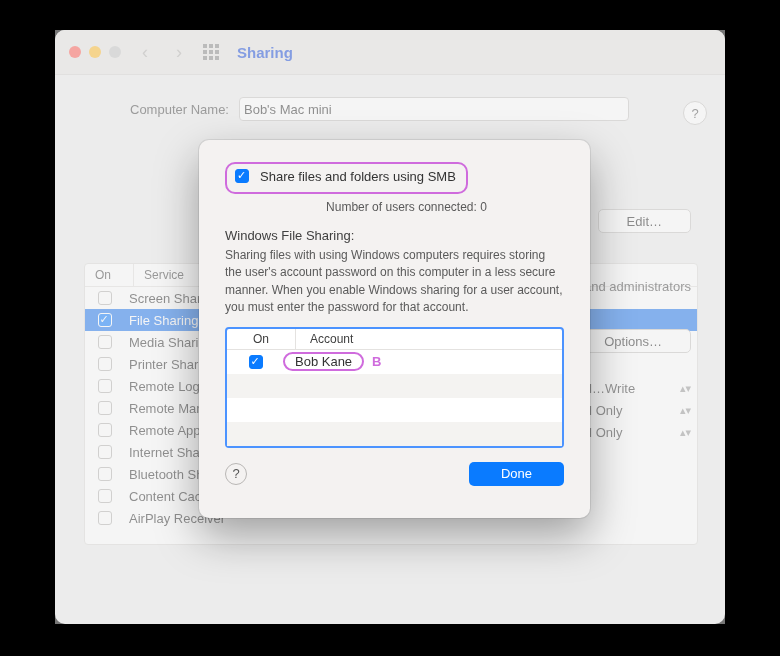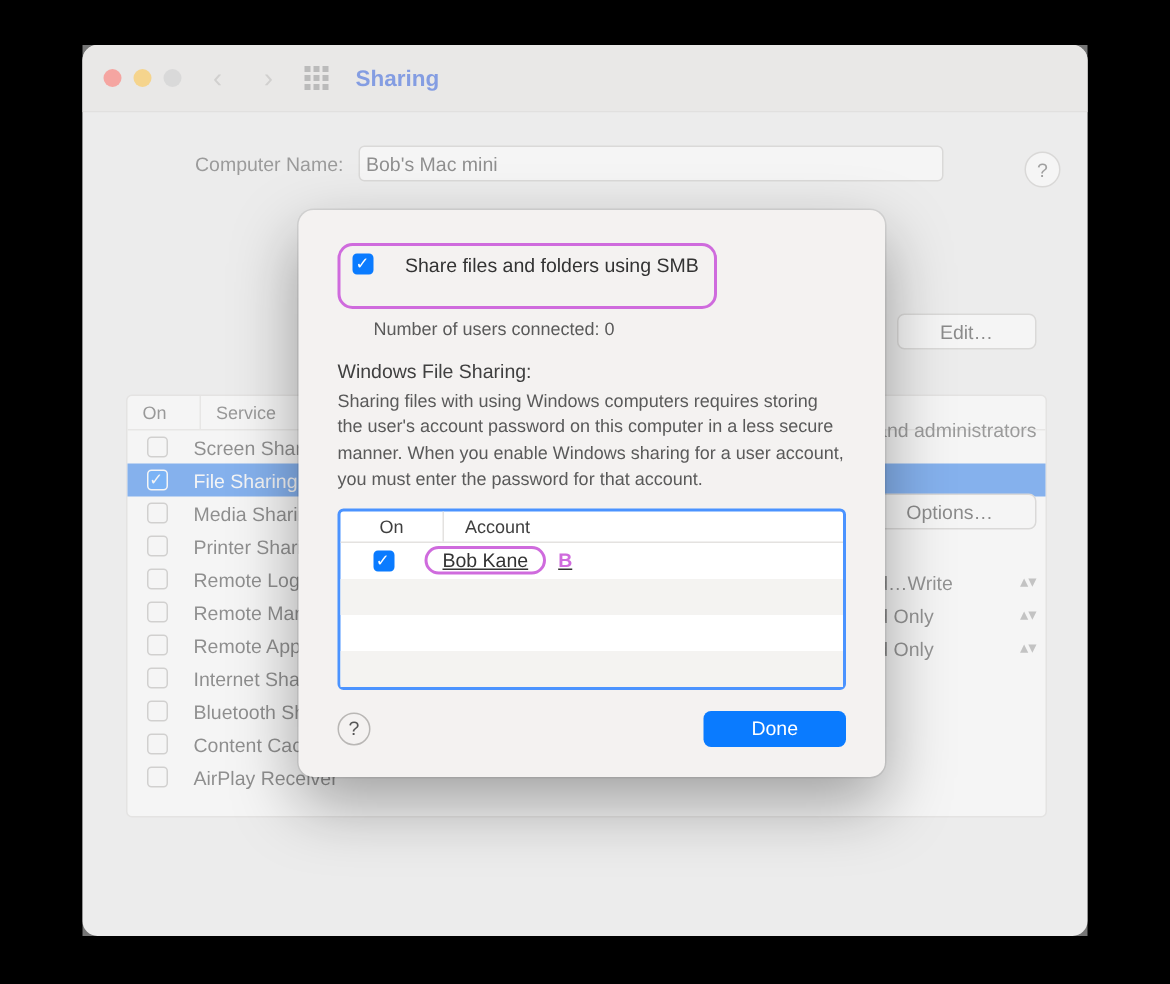--- a/index.html
+++ b/index.html
@@ -33,32 +33,32 @@
   .chk:checked::after{content:"✓";position:absolute;color:#fff;font-size:11px;left:1px;top:-1px;}
   .svc-row.sel .chk{border-color:#fff;}
 
   .perm-col{position:absolute;right:34px;top:302px;width:130px;font-size:13px;color:#3a3a3a;}
   .perm-row{display:flex;align-items:center;height:22px;}
   .perm-row span:first-child{flex:1;}
   .udis{color:#9b9b9b;font-size:11px;display:flex;flex-direction:column;line-height:7px;margin-left:4px;}
 
   .modal-back{position:absolute;inset:0;background:rgba(236,236,236,.50);}
   .modal{position:absolute;left:144px;top:110px;width:391px;height:378px;background:#f4f2f1;border-radius:10px;box-shadow:0 18px 44px rgba(0,0,0,.35),0 0 0 1px rgba(0,0,0,.08);padding:22px 26px 18px;box-sizing:border-box;}
-  .smb-row{display:flex;align-items:center;gap:18px;border:2px solid #cf6bdd;border-radius:10px;padding:2px 10px 18px 4px;width:fit-content;}
-  .connected{font-size:12px;color:#5a5a5a;margin:6px 0 14px 24px;}
+  .smb-row{display:flex;align-items:center;gap:8px;border:2px solid #cf6bdd;border-radius:10px;padding:2px 10px 6px 4px;width:fit-content;}
+  .connected{font-size:12px;color:#5a5a5a;margin:6px 0 14px 24px;text-align:center;}
   .wfs-title{font-size:13px;color:#404040;margin-bottom:4px;}
   .wfs-text{font-size:12px;color:#5a5a5a;line-height:1.45;margin-bottom:10px;}
 
   .acct-box{border:2px solid #4b93ff;border-radius:4px;background:#fff;}
   .acct-head{display:flex;height:20px;border-bottom:1px solid #e4e2e0;font-size:12px;color:#3f3f3f;}
   .acct-head div{padding:3px 14px;border-right:1px solid #e4e2e0;}
   .acct-row{display:flex;align-items:center;height:24px;}
   .acct-row.stripe{background:#f4f3f1;}
   .acct-on{width:56px;display:flex;justify-content:center;}
-  .acct-name-wrap{display:flex;align-items:center;gap:8px;text-decoration:underline;}
+  .acct-name-wrap{display:flex;align-items:center;gap:8px;}
   .name-hi{border:2px solid #cf6bdd;border-radius:10px;padding:0 10px;}
   .annot{color:#cf6bdd;font-weight:600;}
 
   .modal-foot{display:flex;align-items:center;margin-top:14px;}
   .help{width:20px;height:20px;border:1px solid #b9b7b5;border-radius:50%;display:flex;align-items:center;justify-content:center;color:#555;font-size:13px;}
   .done{margin-left:auto;background:#0a7bff;color:#fff;border:none;border-radius:5px;height:24px;padding:0 32px;font-size:13px;font-weight:500;}
 
   .corner-help{position:absolute;right:18px;bottom:18px;width:22px;height:22px;border:1px solid #c6c4c2;border-radius:50%;display:flex;align-items:center;justify-content:center;background:#fff;color:#555;}
 </style>
 </head>

